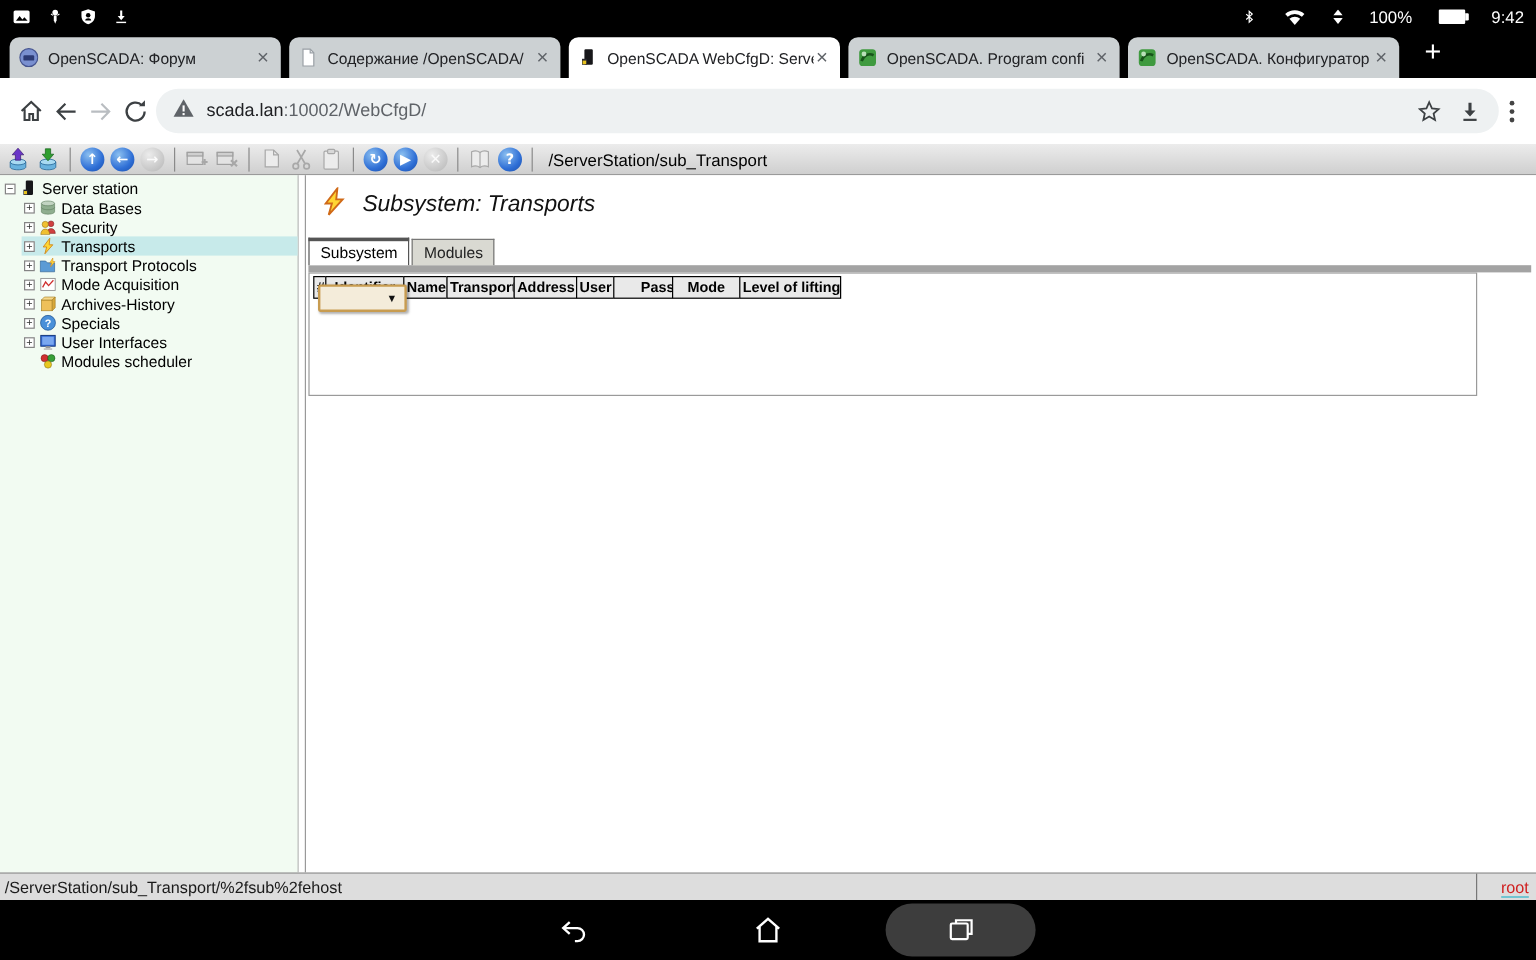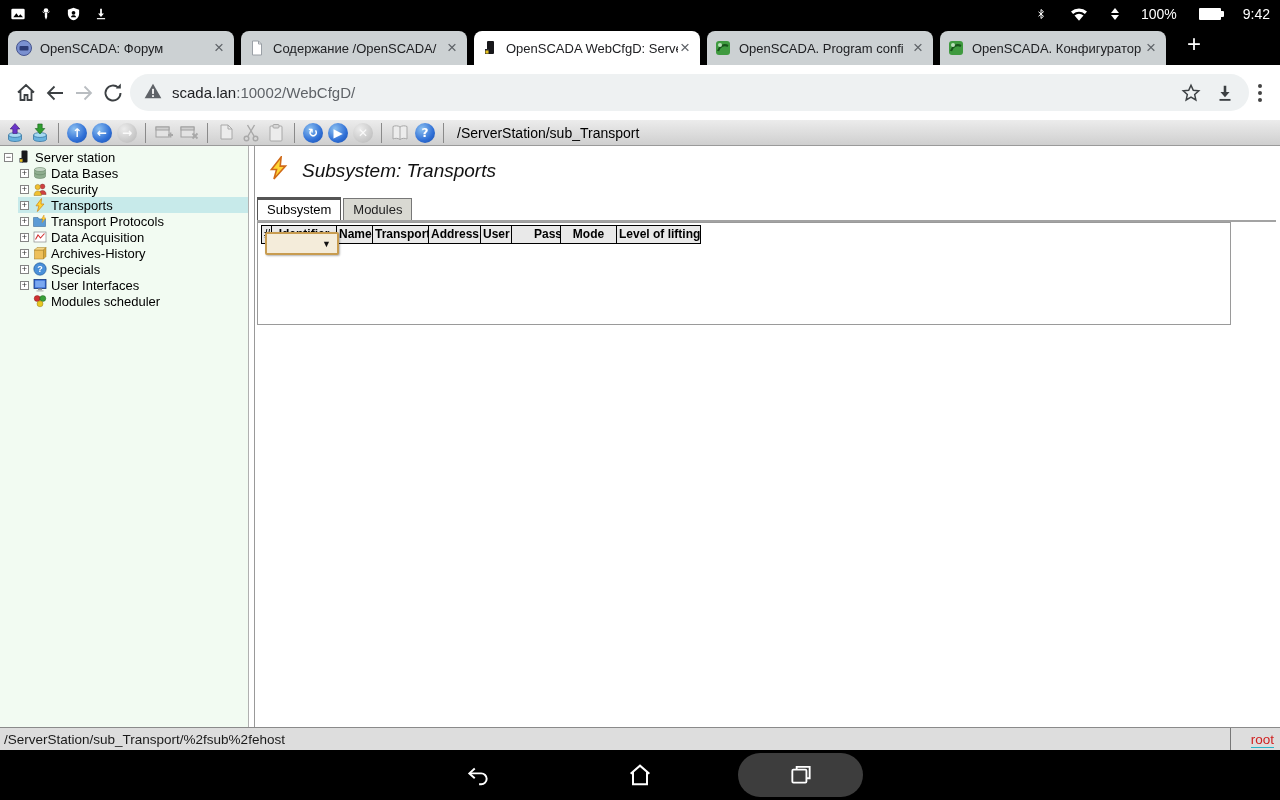--- a/index.html
+++ b/index.html
@@ -69,21 +69,21 @@
   .tree-row.selected .inner { background:var(--selection, #c7eaea); }
   .expander { width:9px; height:9px; border:1px solid #848484; background:#fff;
     font-size:9px; line-height:7px; text-align:center; margin:0 4px 0 2px;
     color:#333; flex:none; }
   .noexp { width:15px; flex:none; }
   .tree-icon { width:14px; height:14px; margin-right:2px; flex:none; }
   .tree-label { padding:0 2px; white-space:nowrap; }
 
   .main-title { display:flex; align-items:center; gap:13px; margin:4px 0 12px 10px;
     font-size:19px; font-style:italic; color:#111; }
-  .ptabs { display:flex; align-items:flex-end; border-bottom:2px solid #a3a3a3;
+  .ptabs { display:flex; align-items:flex-end; border-bottom:6px solid #a3a3a3;
     margin-right:4px; }
   .ptab { font-size:13px; padding:3px 9px 3px; background:#d9d9d2;
     border:1px solid #777; border-bottom:none; margin-right:2px; color:#222; }
   .ptab.active { background:#fff; border-top:3px solid var(--accent-green,#00a000);
     border-color:#555; padding-top:2px; color:#000; }
   .tbl-caption { font-size:13px; margin:5px 0 2px 18px; color:#000; }
   .table-wrap { position:relative; width:974px; height:103px;
     border:1px solid #9a9a9a; background:#fff; }
   .hrow { position:absolute; top:2px; left:3px; display:flex; }
   .hc { border:1px solid #000; margin-left:-1px; background:#e9e9e9;
@@ -377,21 +377,21 @@
         <span class="tree-label">Transport Protocols</span>
       </span>
     </div>
     <div class="tree-row child">
       <span class="inner">
         <span class="expander">+</span>
         <span class="tree-icon"><svg width="14" height="14" viewBox="0 0 14 14">
               <rect x="1" y="2" width="12" height="10" fill="#fff" stroke="#8a8a8a" stroke-width=".7"></rect>
               <polyline points="2.5,9.5 5,5 7.5,8 11.5,3.5" stroke="#d03030" stroke-width="1.1" fill="none"></polyline>
             </svg></span>
-        <span class="tree-label">Data Acquisition</span>
+        <span class="tree-label">Mode Acquisition</span>
       </span>
     </div>
     <div class="tree-row child">
       <span class="inner">
         <span class="expander">+</span>
         <span class="tree-icon"><svg width="14" height="14" viewBox="0 0 14 14">
               <rect x="1.5" y="4" width="9" height="9" fill="#eec05a" stroke="#a07a20" stroke-width=".5"></rect>
               <path d="M1.5 4l2.5-2.5h9L10.5 4z" fill="#f6d88a" stroke="#a07a20" stroke-width=".5"></path>
               <path d="M10.5 4L13 1.5v9L10.5 13z" fill="#d8a83a" stroke="#a07a20" stroke-width=".5"></path>
             </svg></span>

